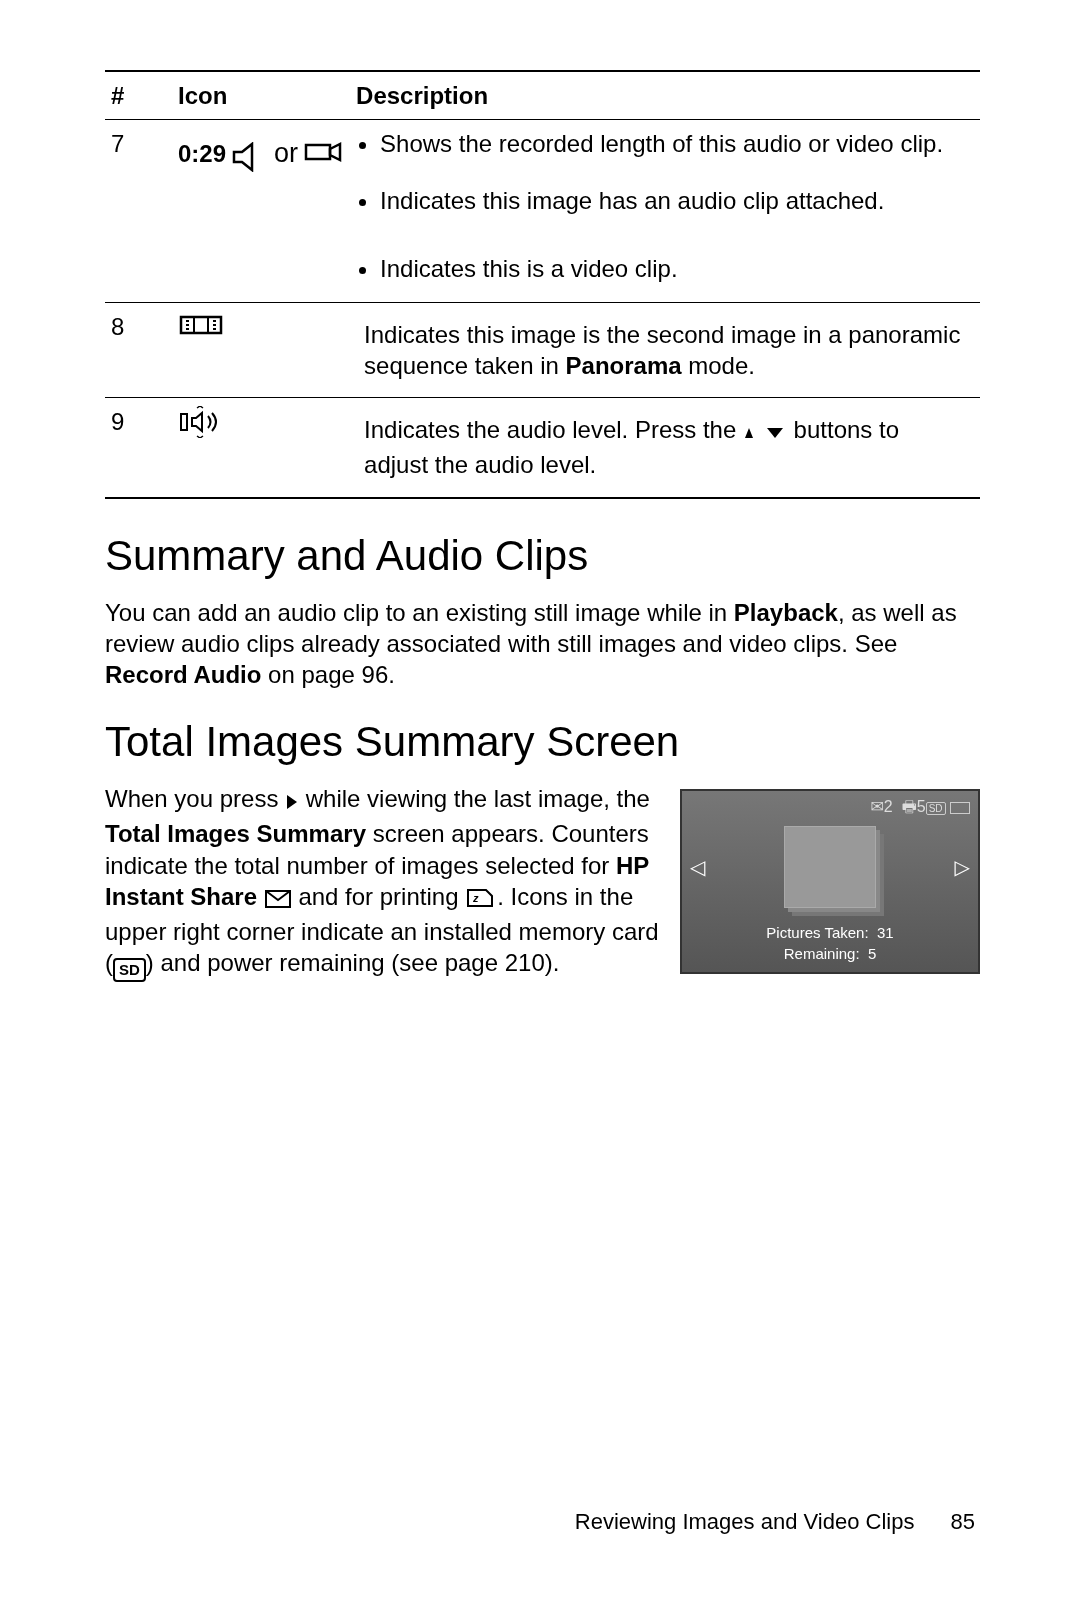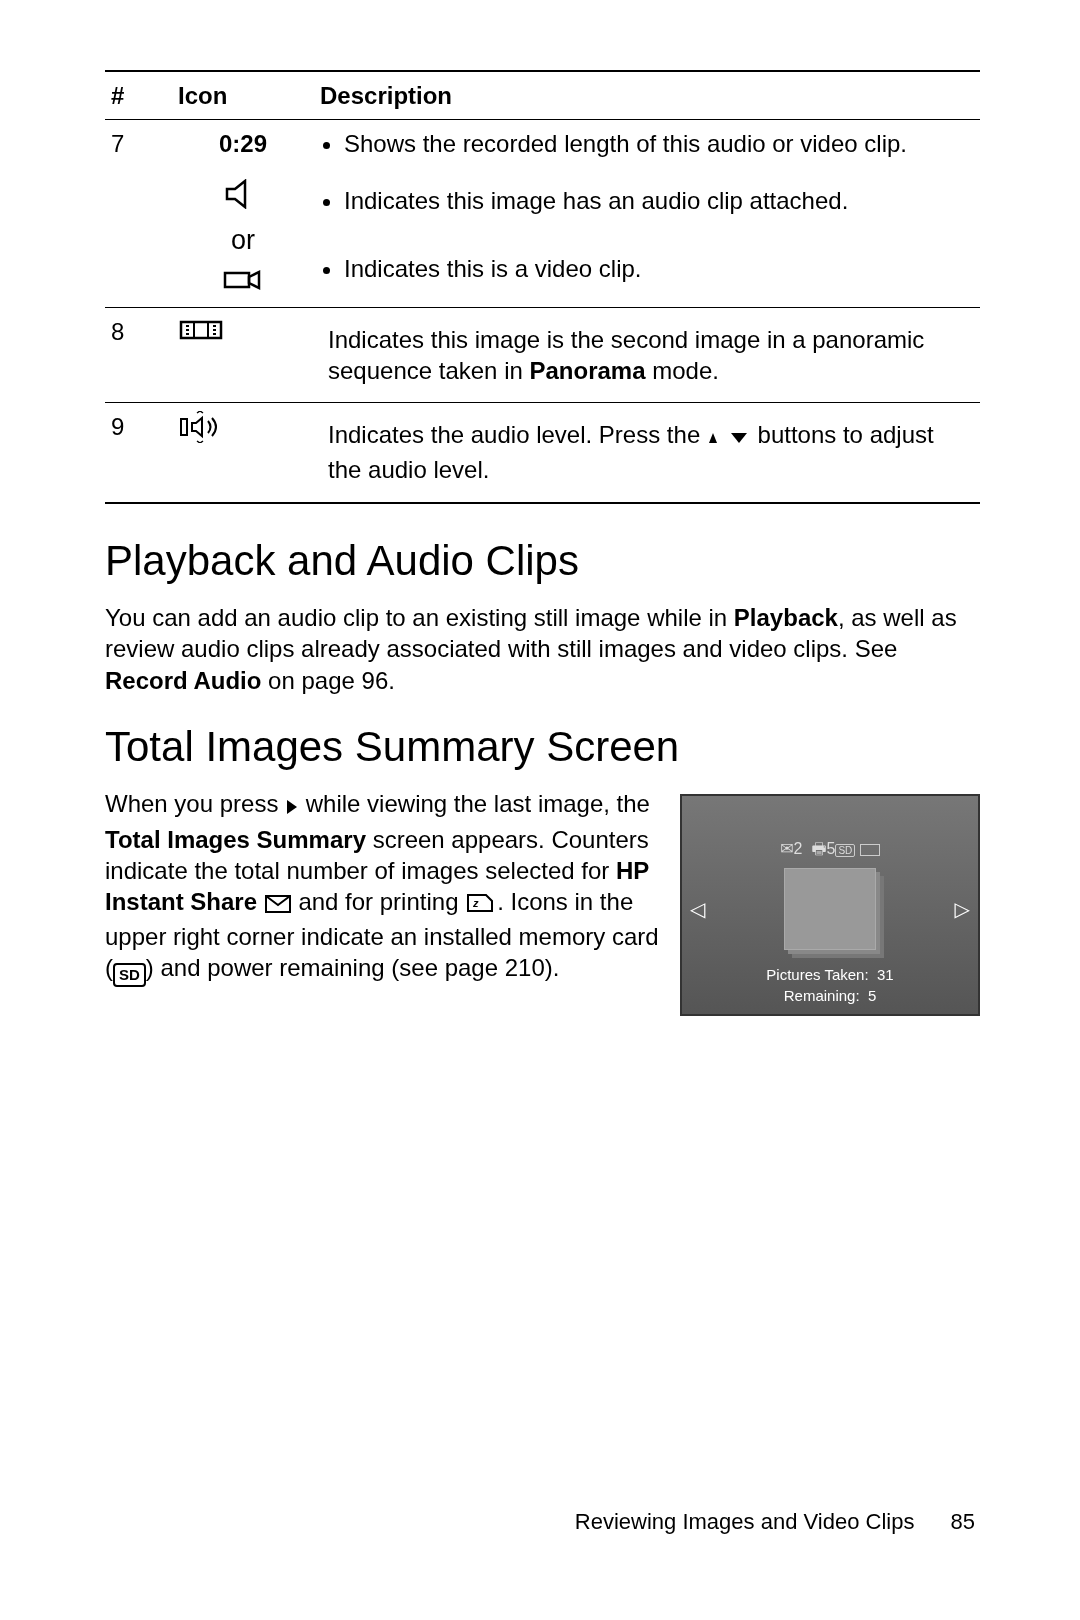--- a/index.html
+++ b/index.html
@@ -49,33 +49,33 @@
   }
   p { margin: 0 0 20px 0; }
   .footer {
     position: absolute;
     bottom: 83px;
     right: 105px;
     font-size: 22px;
   }
   .footer .pn { margin-left: 30px; }
   .inline-icon { display:inline-block; vertical-align:-4px; }
-  .icon-stack { display:flex; flex-direction:column; align-items:center; gap:6px;}
+  .icon-stack { display:flex; flex-direction:row; align-items:center; gap:6px;}
   .or-txt { font-size:27px;}
   .desc-cell p { margin:8px;}
   .row7-desc li:nth-child(2){margin-top:26px;}
   .row7-desc li:nth-child(3){margin-top:36px;}
   .summary-box{
     float:right; width:300px; margin:6px 0 10px 16px;
     background:linear-gradient(#777,#555);
     border:2px solid #333; box-sizing:border-box;
     color:#eee; font-size:16px; text-align:center;
     padding:6px 0 8px 0;
   }
-  .summary-top{display:flex;justify-content:center;font-size:16px;padding:0 8px 4px 8px;color:#ddd;margin-top:37px;}
+  .summary-top{display:flex;justify-content:flex-end;font-size:16px;padding:0 8px 4px 8px;color:#ddd;}
   .summary-mid{display:flex;align-items:center;justify-content:space-between;padding:4px 8px;}
   .summary-mid .arrow{font-size:20px;color:#fff;}
   .summary-img{
     width:90px;height:80px;background:#999;border:1px solid #aaa;
     box-shadow:4px 4px 0 #888, 8px 8px 0 #777;
     margin:0 auto;
   }
   .summary-bot{font-size:15px;color:#fff;margin-top:10px;line-height:1.4;}
   .clearfix::after{content:"";display:block;clear:both;}
 </style>
@@ -156,21 +156,21 @@
       <td class="desc-cell">
         <p><span>Indicates the audio level. Press the </span><span class="inline-icon"><svg width="44" height="18" viewBox="0 0 44 18">
                 <path d="M10 14 l-8 0 l4 -10 z" fill="#000"></path>
                 <path d="M24 4 l16 0 l-8 10 z" fill="#000"></path>
               </svg></span><span> buttons to adjust the audio level.</span></p>
       </td>
     </tr>
   </tbody>
 </table>
 
-<h1>Playback and Audio Clips</h1>
+<h1>Summary and Audio Clips</h1>
 <p>
   <span>You can add an audio clip to an existing still image while in </span><b>Playback</b><span>, as well as review audio clips already associated with still images and video clips. See </span><b>Record Audio</b><span> on page 96.</span>
 </p>
 
 <h1>Total Images Summary Screen</h1>
 
 <div class="clearfix">
   <div class="summary-box">
     <div class="summary-top">
       <span>

